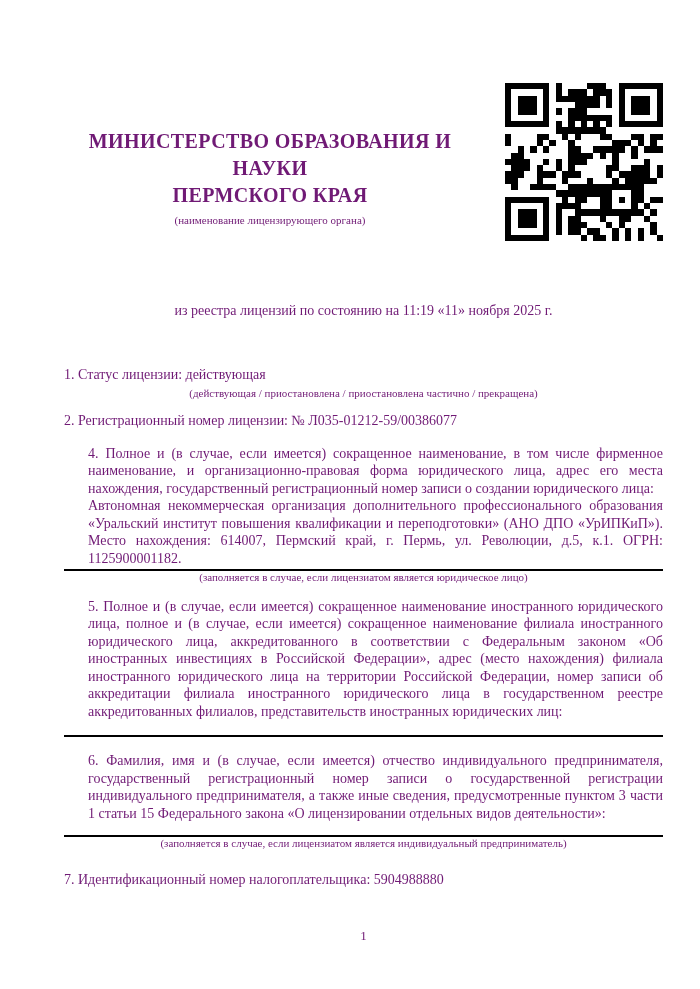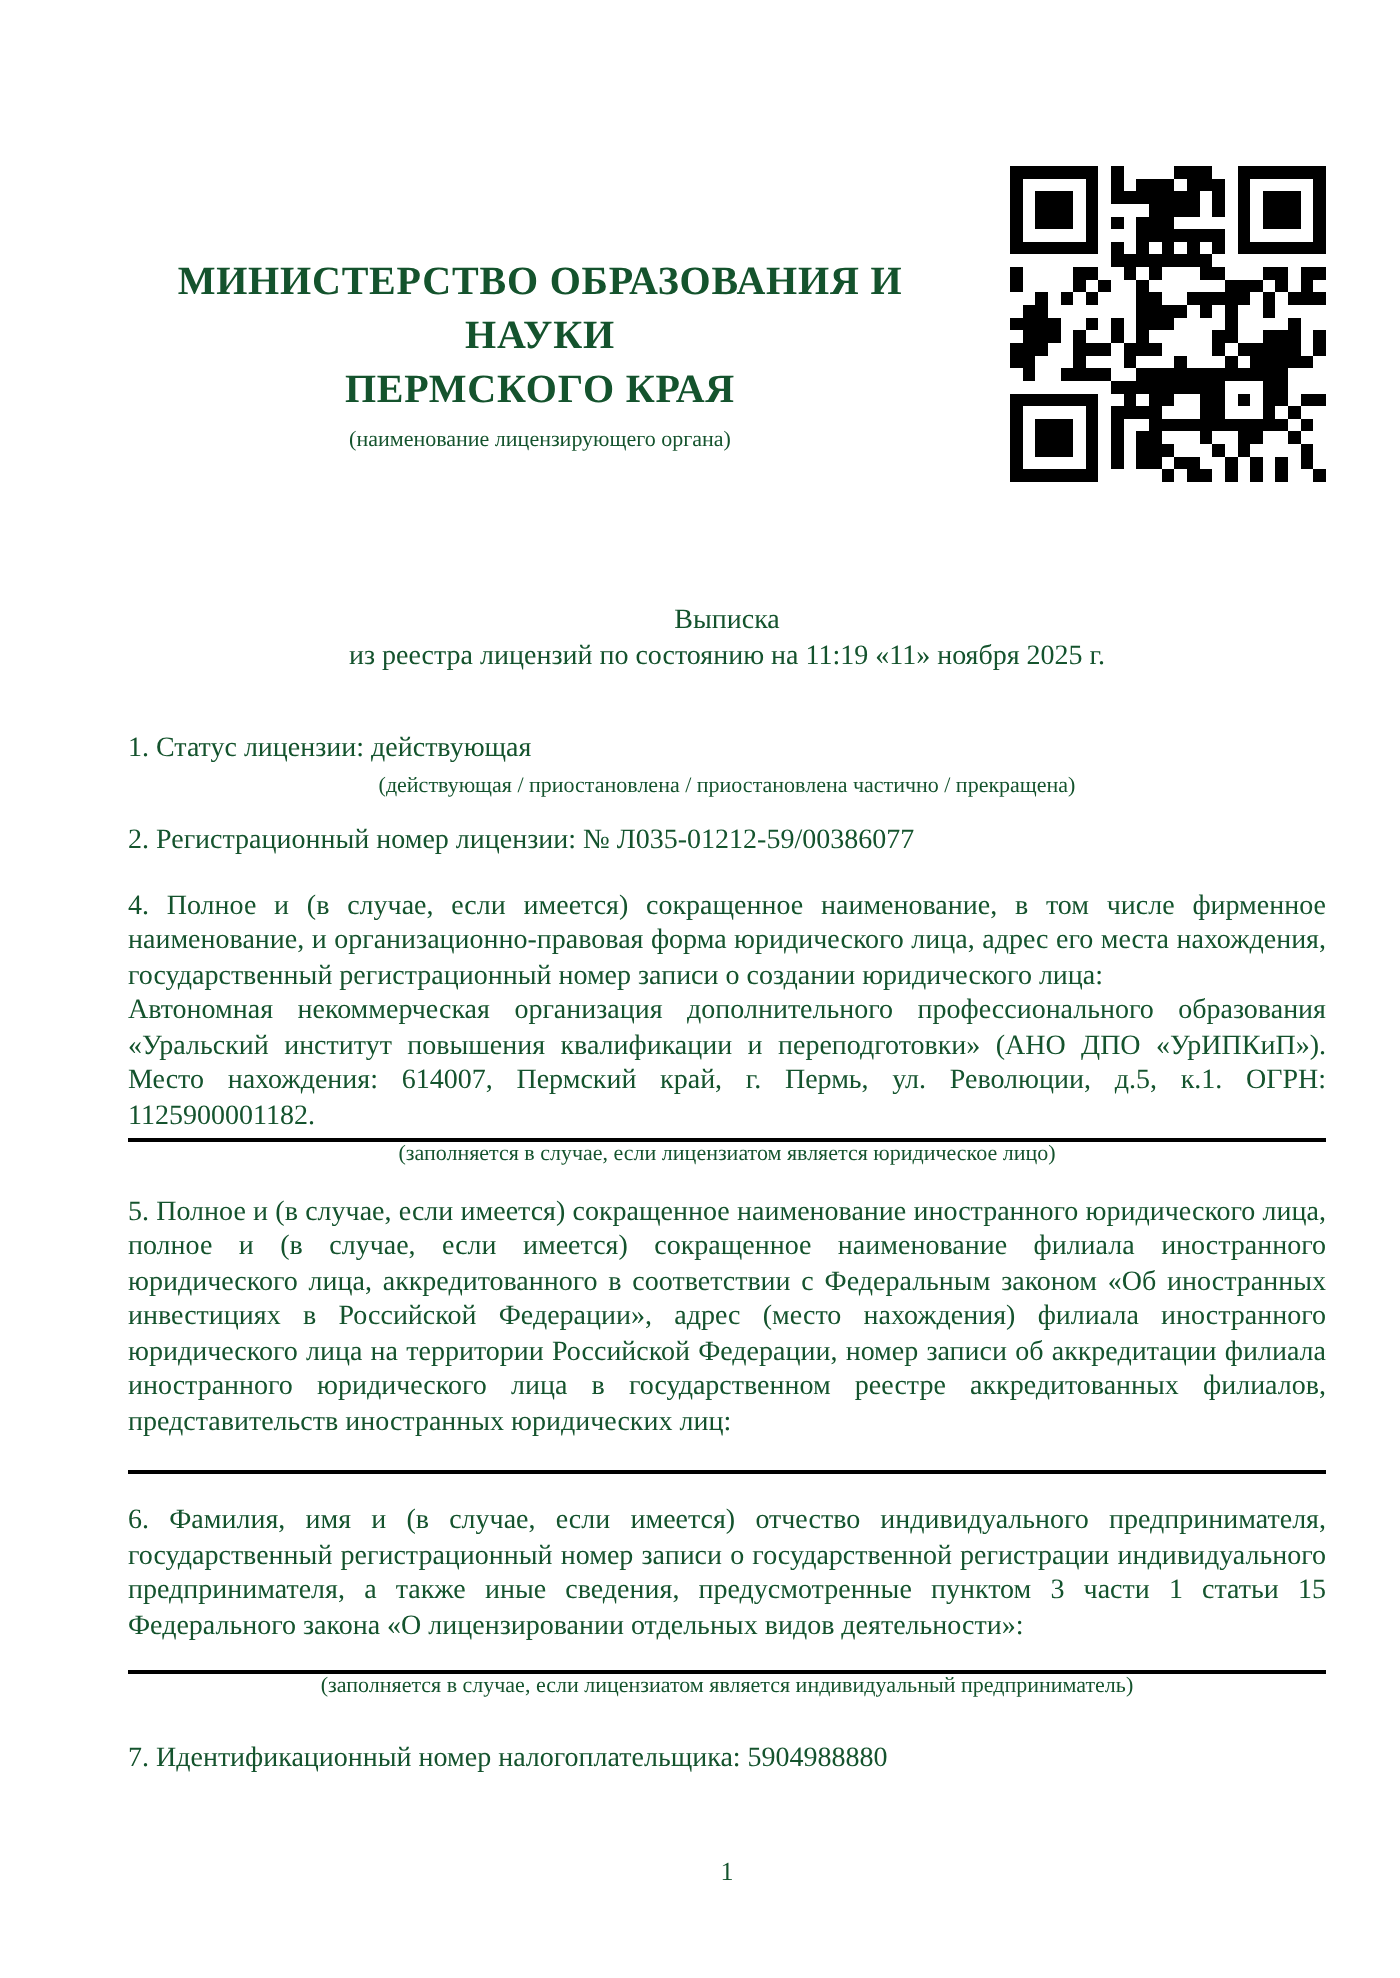--- a/index.html
+++ b/index.html
@@ -1,20 +1,20 @@
 <!DOCTYPE html>
 <html lang="ru"><head>
 <meta charset="utf-8">
 <style>
   html,body{margin:0;padding:0;background:#ffffff;}
   .page{
     position:relative;
     width:700px;height:989px;
     background:#ffffff;
-    color:#14532d;
+    color:#701a75;
     font-family:"Liberation Serif","DejaVu Serif",serif;
     overflow:hidden;
   }
   
   .ministry-block{
     position:absolute;left:50px;top:128px;width:440px;
     text-align:center;
   }
   .ministry-name{
     font-weight:bold;font-size:20px;line-height:27px;letter-spacing:0.4px;
@@ -30,21 +30,21 @@
   .doc-title{
     position:absolute;left:64px;top:302px;width:599px;
     text-align:center;font-size:14px;line-height:17.5px;
   }
   
   .content{
     position:absolute;left:64px;top:366px;width:599px;
     font-size:14px;line-height:17.5px;
   }
   .item{margin:0;}
-  .just{text-align:justify;}
+  .just{text-align:justify;margin-left:24px;}
   .note{
     font-size:11px;line-height:13.5px;text-align:center;margin:0;
   }
   .note-tight{margin-top:3px;}
   .fill-line{
     height:0;border-bottom:2px solid #000;margin-top:2px;
   }
   .mt-sm{margin-top:13px;}
   .mt-md{margin-top:15px;}
   .mt-lg{margin-top:12px;}
@@ -396,21 +396,20 @@
           <rect x="15" y="24" width="1" height="1"></rect>
           <rect x="17" y="24" width="1" height="1"></rect>
           <rect x="19" y="24" width="1" height="1"></rect>
           <rect x="21" y="24" width="1" height="1"></rect>
           <rect x="24" y="24" width="1" height="1"></rect>
         </g>
       </svg>
     </div>
 
   <div class="doc-title">
-    <div>Выписка</div>
     <div>из реестра лицензий по состоянию на 11:19 «11» ноября 2025 г.</div>
   </div>
 
   <div class="content">
 
     <p class="item">1. Статус лицензии: действующая</p>
     <p class="note note-tight">(действующая / приостановлена / приостановлена частично / прекращена)</p>
 
     <p class="item mt-lg">2. Регистрационный номер лицензии: № Л035-01212-59/00386077</p>
 

